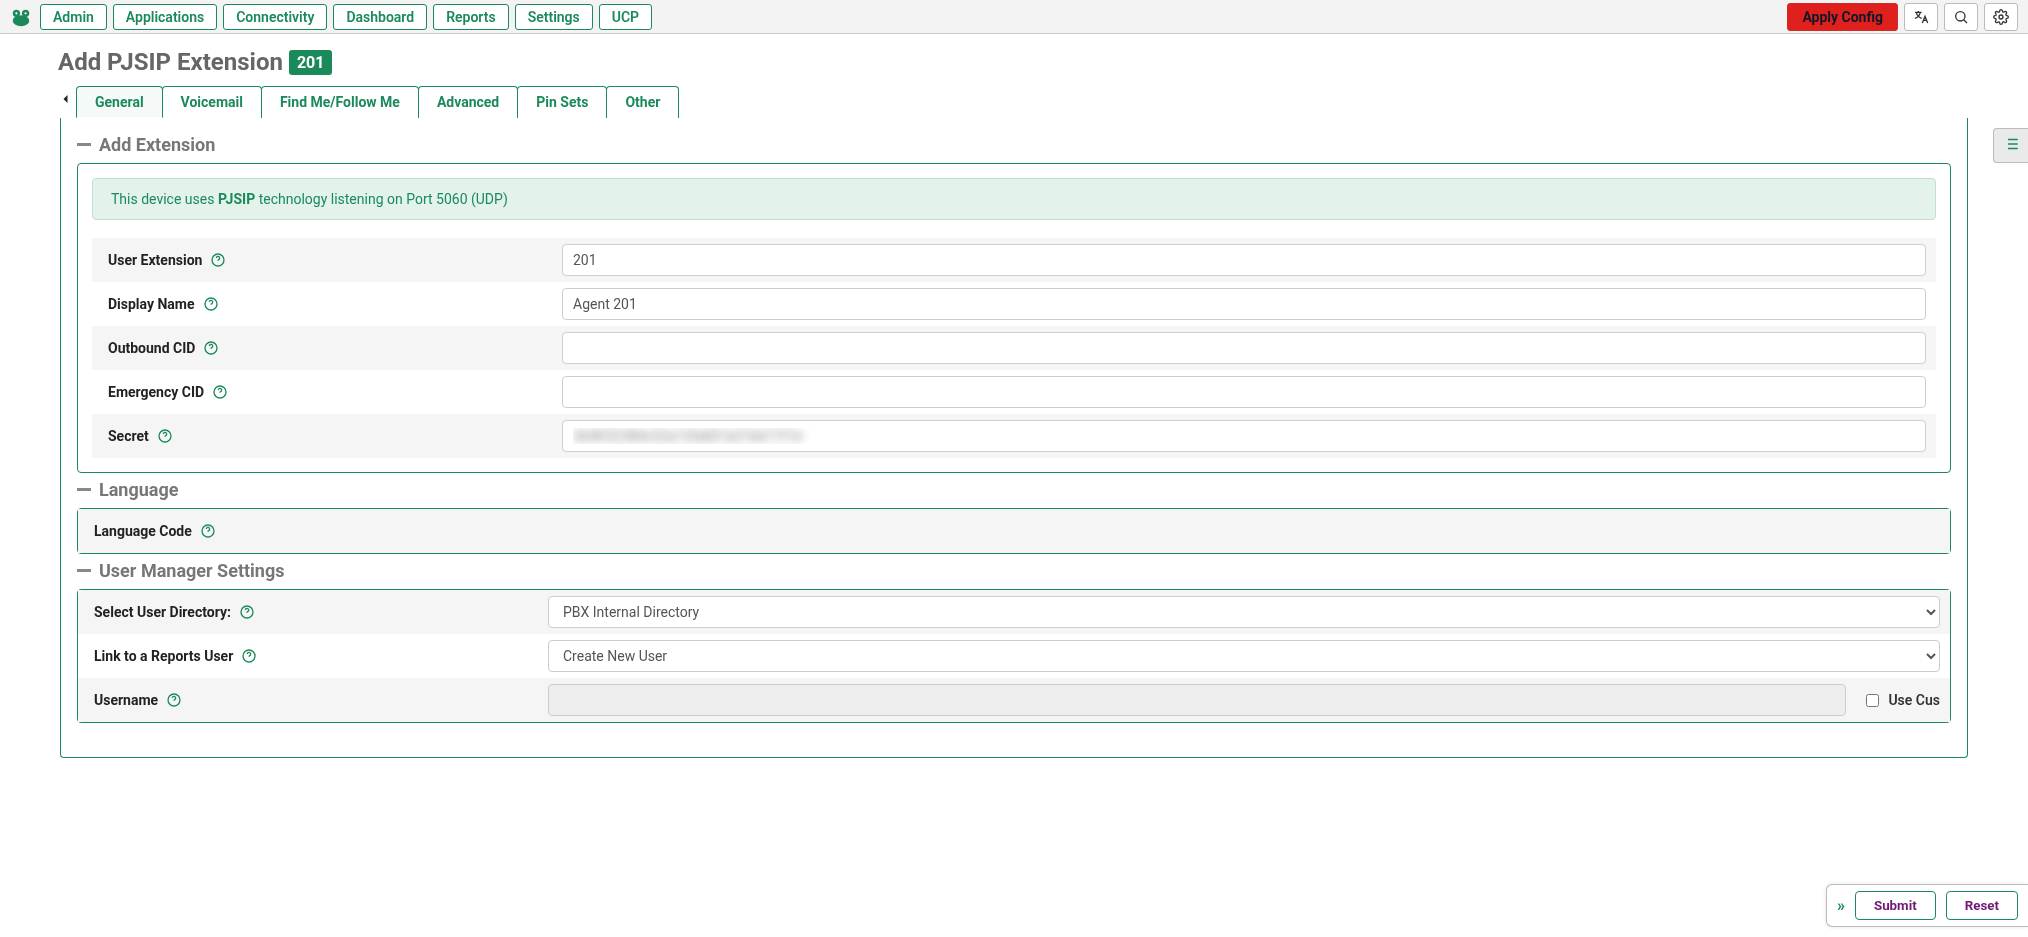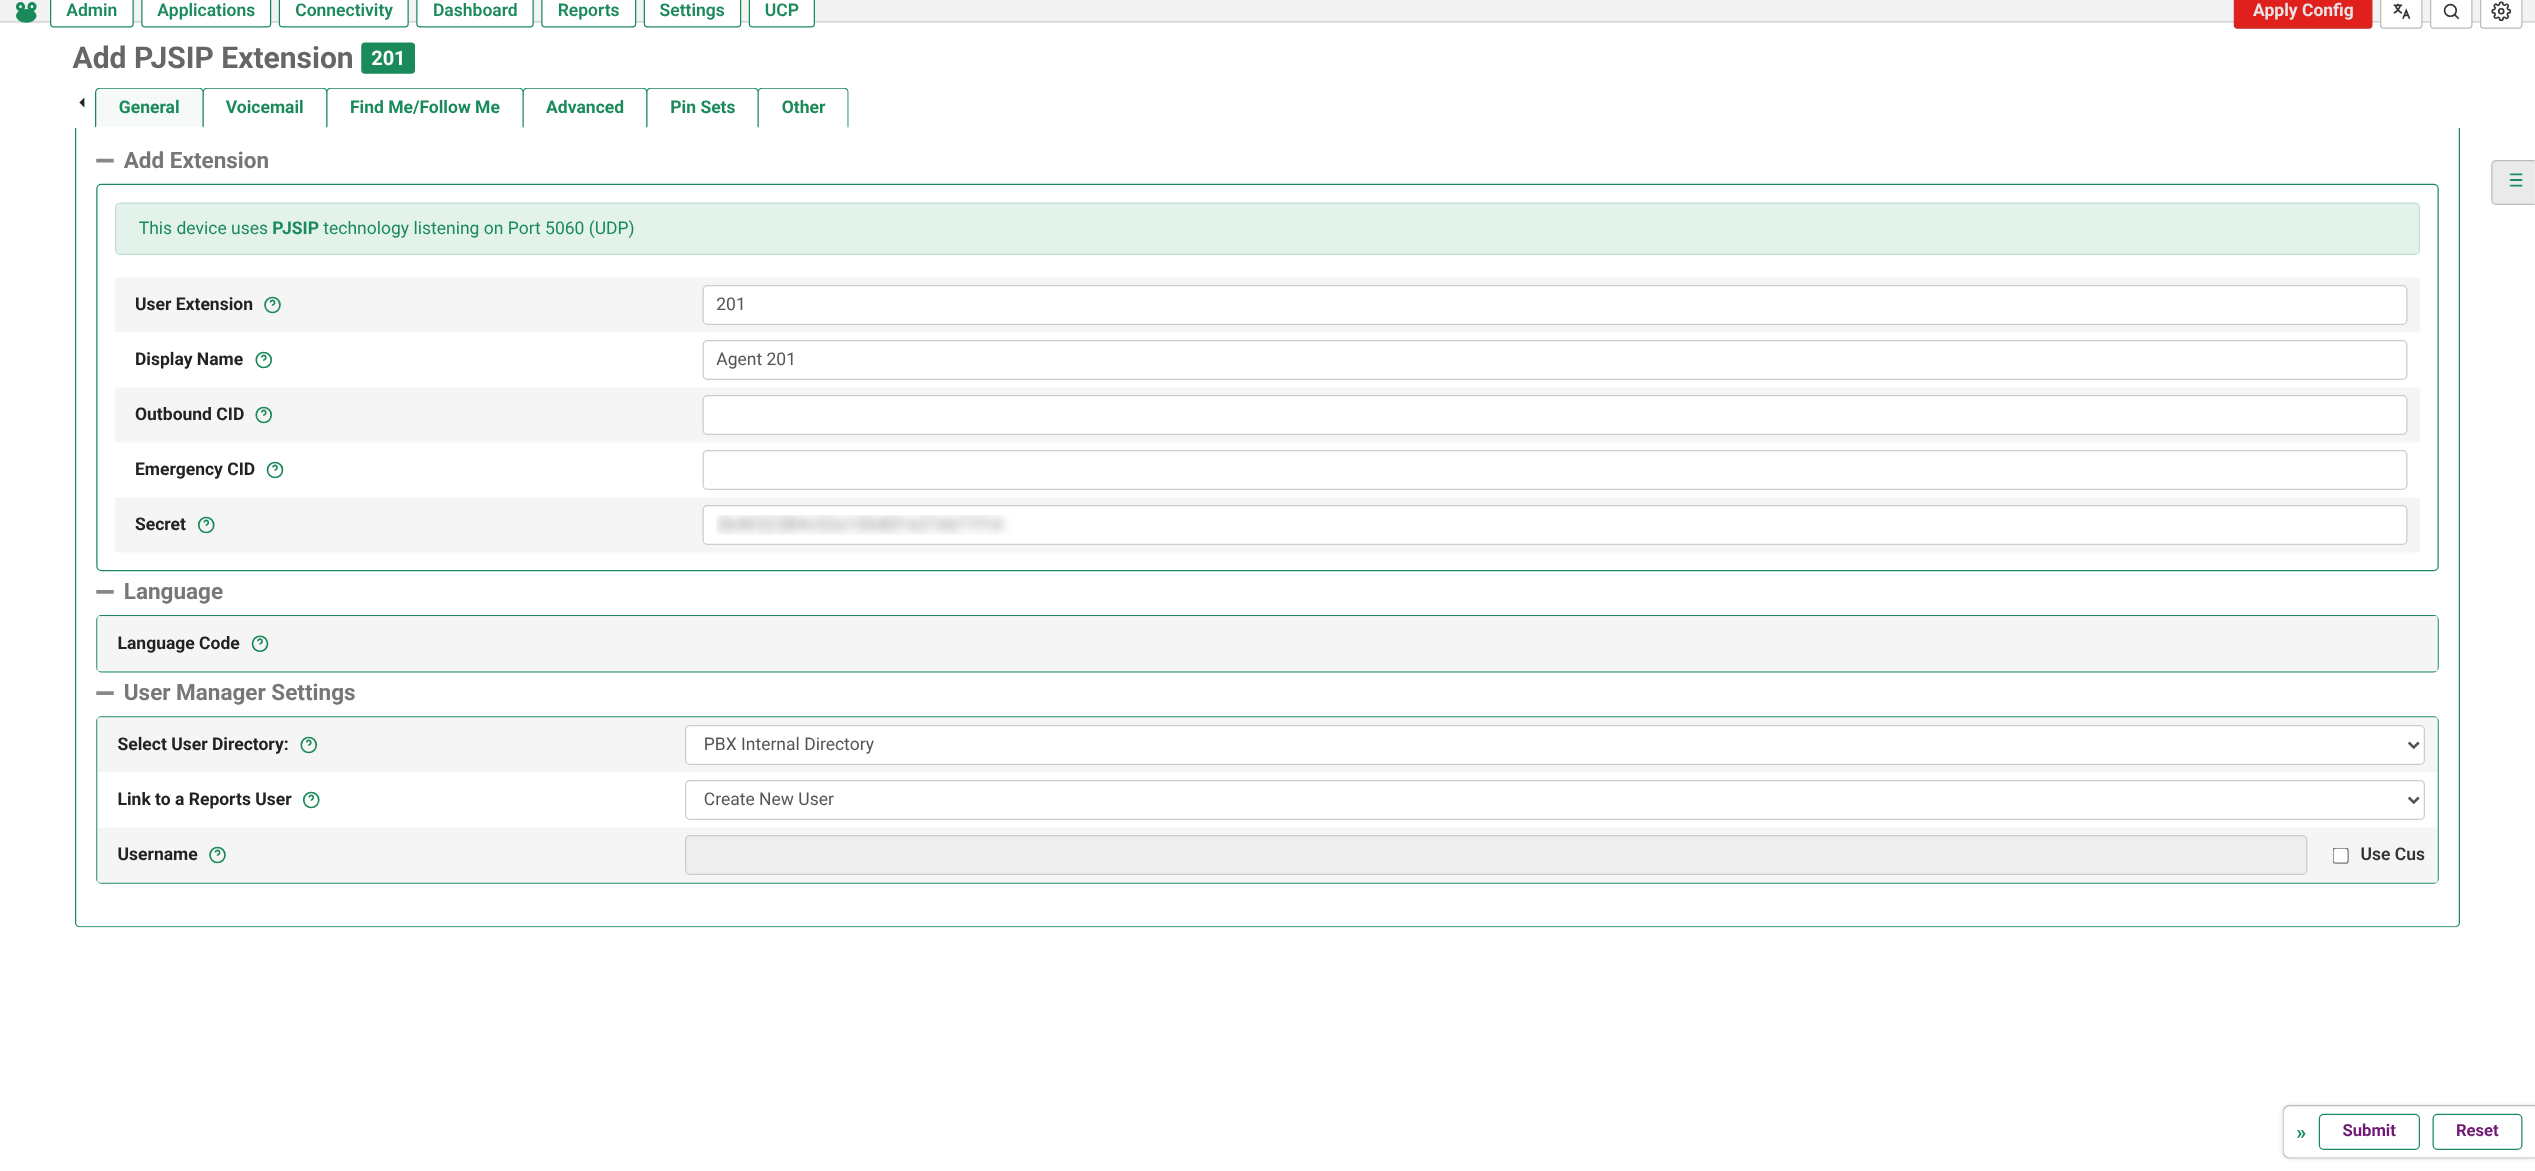--- a/index.html
+++ b/index.html
@@ -1,31 +1,31 @@
 <!DOCTYPE html>
 <html><head>
 <meta charset="utf-8">
 <style>
   * { box-sizing: border-box; font-family: -apple-system, BlinkMacSystemFont, "Segoe UI", Roboto, "Helvetica Neue", Arial, sans-serif; }
   body { margin: 0; background: #fff; color: #333; font-size: 14px; }
   
-  .topbar { display: flex; align-items: center; height: 18px; background: #f3f3f3; border-bottom: 1px solid #ccc; padding: 0 10px; }
+  .topbar { display: flex; align-items: center; height: 34px; background: #f3f3f3; border-bottom: 1px solid #ccc; padding: 0 10px; }
   .logo { width: 22px; height: 22px; margin-right: 8px; display:flex; align-items:center; justify-content:center; color:#0b7a3b; }
   .topnav { display: flex; gap: 6px; }
   .topnav-btn {
     background: #fff; border: 1px solid #1b8a5a; color: #1b8a5a; padding: 4px 12px;
     border-radius: 3px; font-weight: 600; cursor: pointer; font-size: 14px;
   }
   .topbar-right { margin-left: auto; display: flex; gap: 6px; align-items:center; }
   .apply-btn {
     background: #d9534f; background: #d9302c; background:#e0221f; background:#d9534f;
     background:#e02622;
     background:#d9534f; 
     background:#e0201c;
-    color:#e5e5e5; border:1px solid #c9302c; padding:5px 14px; border-radius:3px; font-weight:700; cursor:pointer; font-size:14px;
+    color:#0f172a; border:1px solid #c9302c; padding:5px 14px; border-radius:3px; font-weight:700; cursor:pointer; font-size:14px;
   }
   .apply-btn { background:#e0201c; }
   .icon-btn { background:#fff; border:1px solid #bbb; border-radius:3px; width:34px; height:28px; display:flex; align-items:center; justify-content:center; cursor:pointer; color:#333; }
   .icon-btn svg { width:16px; height:16px; }
 
   
   .page-title-wrap { padding: 14px 40px 10px 58px; }
   .page-title { font-size: 24px; font-weight: 700; color: #666; display:flex; align-items:center; gap:6px; }
   .badge { background:#1b8a5a; color:#fff; padding:3px 8px; border-radius:3px; font-size:16px; font-weight:700; }
 

